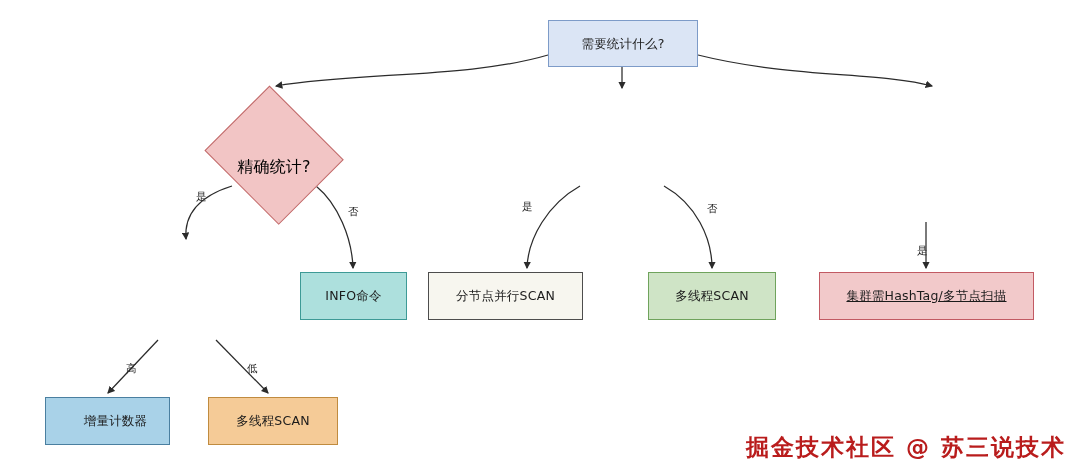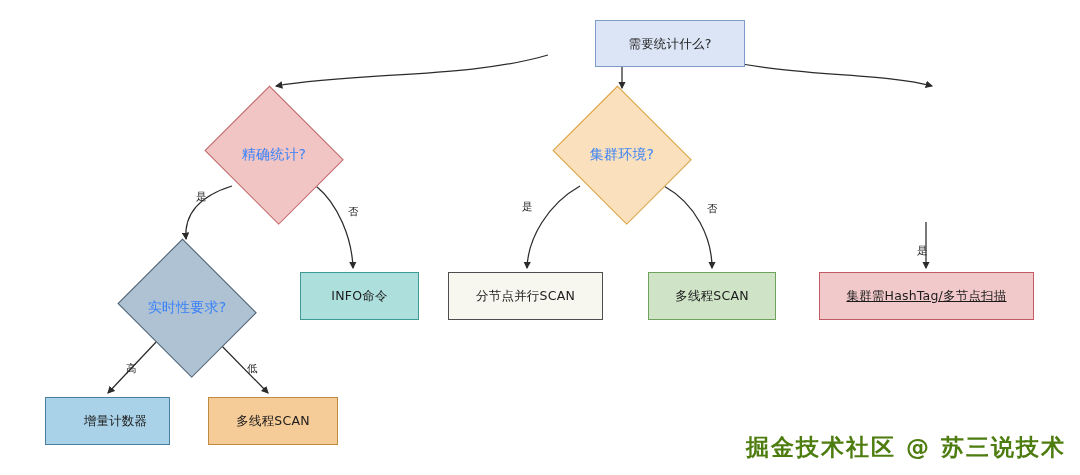--- a/index.html
+++ b/index.html
@@ -53,28 +53,28 @@
     width: 70.7106%;
     height: 70.7106%;
     transform: translate(-50%, -50%) rotate(45deg);
     border-style: solid;
     border-width: 1.4px;
     box-sizing: border-box;
   }
   .diamond .dlabel {
     position: absolute;
     left: 0;
-    top: 0;
+    top: 12px;
     width: 100%;
     height: 100%;
     display: flex;
     align-items: center;
     justify-content: center;
-    font-size: 14px;
-    color: #3b82f6;
+    font-size: 16px;
+    color: #000000;
     white-space: nowrap;
     letter-spacing: 0.2px;
   }
   .edge-label {
     position: absolute;
     font-size: 10.5px;
     color: #1b1b1b;
     z-index: 4;
     white-space: nowrap;
   }
@@ -119,45 +119,37 @@
       <path d="M 664 186 C 696 204, 712 238, 712 268"></path>
 
       <path d="M 926 222 L 926 268"></path>
 
       <path d="M 158 340 L 108 393"></path>
 
       <path d="M 216 340 L 268 393"></path>
     </g>
   </svg>
 
-  <div class="node rect" style="left: 548px; top: 20px; width: 150px; height: 47px; background: rgb(219, 229, 245); border-color: rgb(125, 155, 200); margin-left: 47px;">
+  <div class="node rect" style="left: 548px; top: 20px; width: 150px; height: 47px; background: rgb(219, 229, 245); border-color: rgb(125, 155, 200);">
     <span>需要统计什么?</span>
   </div>
 
   <div class="diamond" style="left:200px; top:90px; width:148px; height:130px;">
     <div class="shape" style="background: rgb(242, 197, 197); border-color: rgb(192, 106, 106);"></div>
     <div class="dlabel">精确统计?</div>
   </div>
 
-  <div class="diamond" style="left:548px; top:90px; width:148px; height:130px;">
-    <div class="shape" style="background: rgb(250, 224, 188); border-color: rgb(217, 162, 63);"></div>
-    <div class="dlabel">集群环境?</div>
-  </div>
 
 
-  <div class="diamond" style="left:113px; top:243px; width:148px; height:130px;">
-    <div class="shape" style="background: rgb(174, 194, 212); border-color: rgb(79, 98, 115);"></div>
-    <div class="dlabel">实时性要求?</div>
-  </div>
 
-  <div class="node rect" style="left: 300px; top: 272px; width: 119px; height: 48px; background: rgb(173, 224, 221); border-color: rgb(61, 154, 150);">
+  <div class="node rect" style="left: 300px; top: 272px; width: 107px; height: 48px; background: rgb(173, 224, 221); border-color: rgb(61, 154, 150);">
     <span>INFO命令</span>
   </div>
 
-  <div class="node rect" style="left: 448px; top: 272px; width: 155px; height: 48px; background: rgb(247, 246, 239); border-color: rgb(77, 77, 77);">
+  <div class="node rect" style="left: 428px; top: 272px; width: 155px; height: 48px; background: rgb(247, 246, 239); border-color: rgb(77, 77, 77);">
     <span>分节点并行SCAN</span>
   </div>
 
   <div class="node rect" style="left: 648px; top: 272px; width: 128px; height: 48px; background: rgb(207, 228, 198); border-color: rgb(111, 163, 92);">
     <span>多线程SCAN</span>
   </div>
 
   <div class="node rect" style="left: 819px; top: 272px; width: 215px; height: 48px; background: rgb(242, 201, 202); border-color: rgb(194, 90, 99); text-decoration: underline;">
     <span>集群需HashTag/多节点扫描</span>
   </div>
@@ -171,15 +163,15 @@
   </div>
 
   <div class="edge-label" style="left:196px; top:190px;">是</div>
   <div class="edge-label" style="left:348px; top:205px;">否</div>
   <div class="edge-label" style="left:522px; top:200px;">是</div>
   <div class="edge-label" style="left:707px; top:202px;">否</div>
   <div class="edge-label" style="left:917px; top:244px;">是</div>
   <div class="edge-label" style="left:126px; top:362px;">高</div>
   <div class="edge-label" style="left:247px; top:362px;">低</div>
 
-  <div id="watermark" style="color: #4d7c0f;">掘金技术社区 @ 苏三说技术</div>
+  <div id="watermark" style="color: #b91c1c;">掘金技术社区 @ 苏三说技术</div>
 
 </div>
 
 </body></html>

